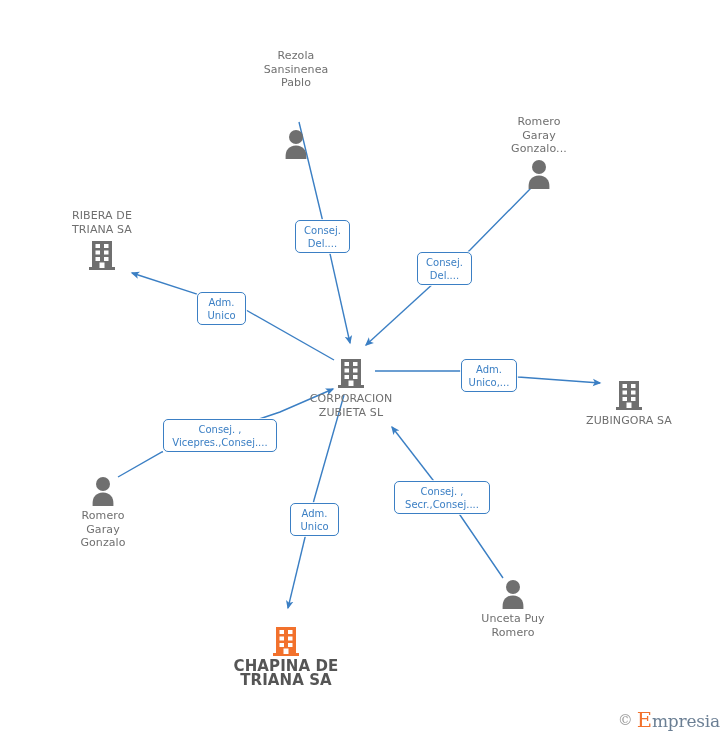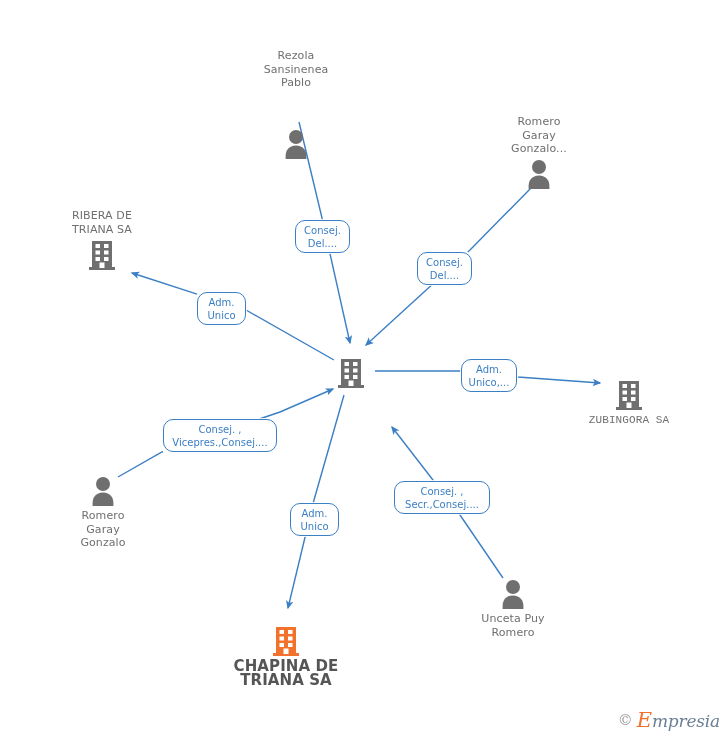--- a/index.html
+++ b/index.html
@@ -57,21 +57,21 @@
   .node.label-below .node-icon { order: 1; }
   .node.label-below .node-label { order: 2; margin-top: 3px; }
   .node.label-above .node-label { order: 1; margin-bottom: 3px; }
   .node.label-above .node-icon { order: 2; }
 
   .edge-label {
     position: absolute;
     box-sizing: border-box;
     background: #ffffff;
     border: 1px solid #3b7fc4;
-    border-radius: 10px;
+    border-radius: 5px;
     color: #3b7fc4;
     font-size: 10px;
     line-height: 13px;
     text-align: center;
     padding: 4px 6px;
     white-space: pre-line;
     box-shadow: 0 0 0 1px rgba(255,255,255,0.85);
   }
 
   #watermark {
@@ -83,21 +83,20 @@
     gap: 4px;
     user-select: none;
   }
   #watermark .copy {
     font-size: 15px;
     color: #9a9a9a;
     font-family: "DejaVu Serif", serif;
   }
   #watermark .brand {
     font-family: "DejaVu Serif", serif;
-    font-style: italic;
     font-size: 17px;
     color: #6b7f94;
     letter-spacing: -0.2px;
   }
   #watermark .brand .cap {
     color: #f2712c;
     font-size: 21px;
   }
 </style>
 </head>
@@ -168,22 +167,24 @@
             <rect x="4" y="2" width="20" height="27" fill="#6f6f6f"></rect>
             <rect x="1" y="28" width="26" height="3" fill="#6f6f6f"></rect>
             <rect x="7.5" y="5" width="4.5" height="4" fill="#ffffff"></rect>
             <rect x="16" y="5" width="4.5" height="4" fill="#ffffff"></rect>
             <rect x="7.5" y="11.5" width="4.5" height="4" fill="#ffffff"></rect>
             <rect x="16" y="11.5" width="4.5" height="4" fill="#ffffff"></rect>
             <rect x="7.5" y="18" width="4.5" height="4" fill="#ffffff"></rect>
             <rect x="16" y="18" width="4.5" height="4" fill="#ffffff"></rect>
             <rect x="11.5" y="23.5" width="5" height="5.5" fill="#ffffff"></rect>
           </svg></span>
-      </div>
-      <div class="node label-below" style="left: 629px; top: 379px; font-family: Liberation Mono, monospace;">
+        <span class="node-label company">CORPORACION
+ZUBIETA SL</span>
+      </div>
+      <div class="node label-below" style="left: 629px; top: 379px;">
         <span class="node-icon"><svg width="28" height="32" viewBox="0 0 28 32" xmlns="http://www.w3.org/2000/svg">
             <rect x="4" y="2" width="20" height="27" fill="#6f6f6f"></rect>
             <rect x="1" y="28" width="26" height="3" fill="#6f6f6f"></rect>
             <rect x="7.5" y="5" width="4.5" height="4" fill="#ffffff"></rect>
             <rect x="16" y="5" width="4.5" height="4" fill="#ffffff"></rect>
             <rect x="7.5" y="11.5" width="4.5" height="4" fill="#ffffff"></rect>
             <rect x="16" y="11.5" width="4.5" height="4" fill="#ffffff"></rect>
             <rect x="7.5" y="18" width="4.5" height="4" fill="#ffffff"></rect>
             <rect x="16" y="18" width="4.5" height="4" fill="#ffffff"></rect>
             <rect x="11.5" y="23.5" width="5" height="5.5" fill="#ffffff"></rect>

